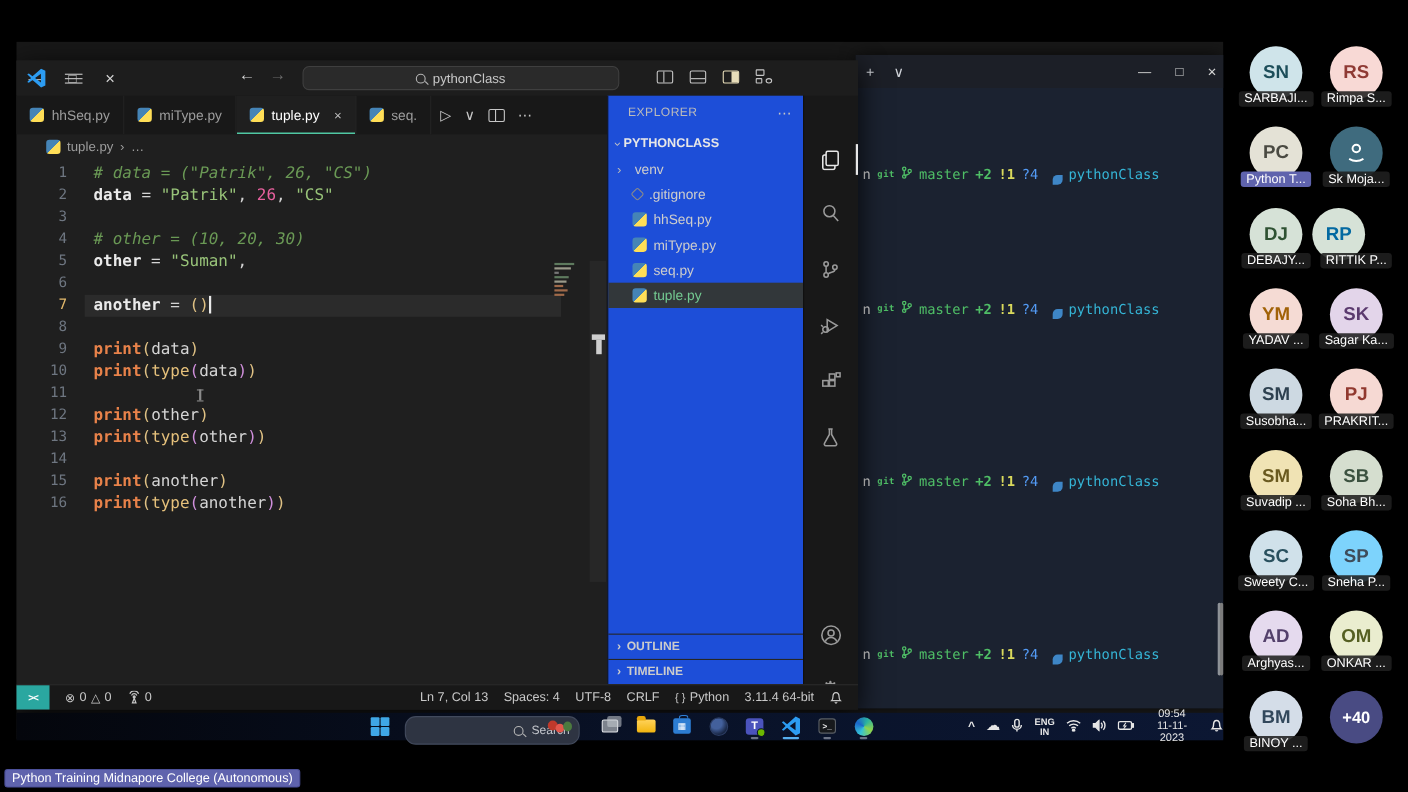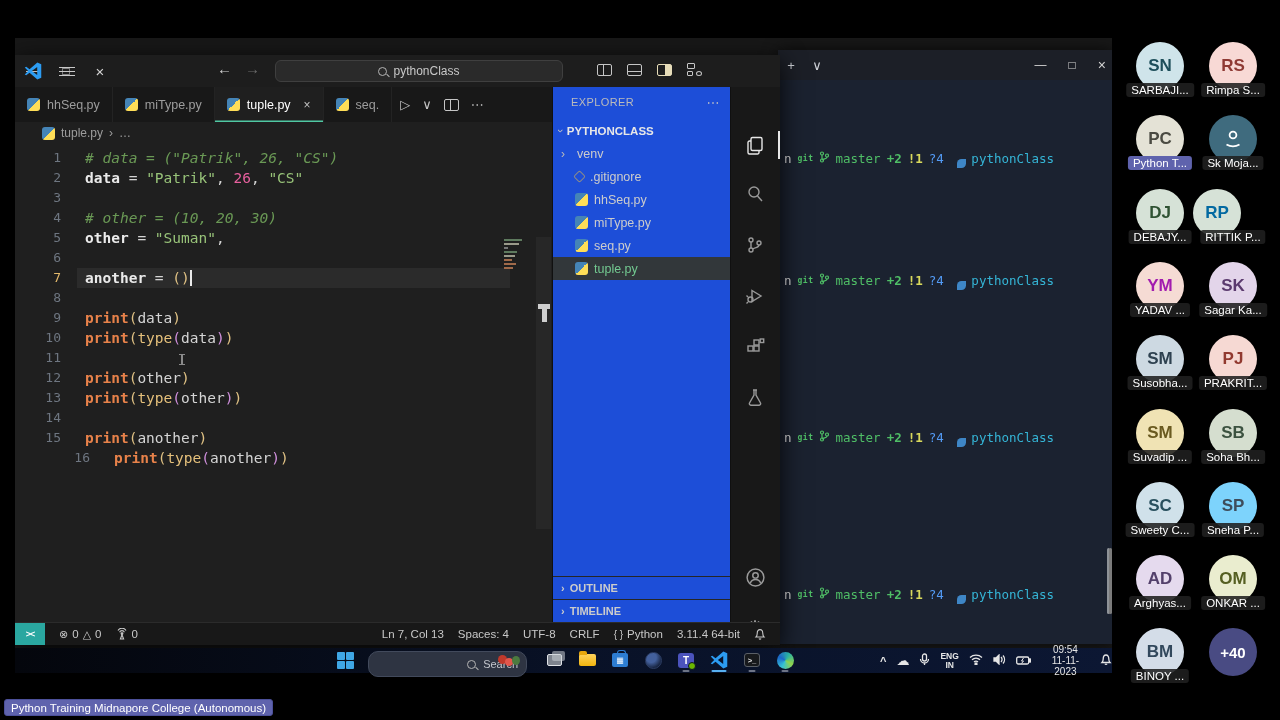--- a/index.html
+++ b/index.html
@@ -310,21 +310,21 @@
         <div class="cline" style="top: 104px;"><span class="ln">6</span><span class="code"></span></div>
         <div class="cline" style="top: 124px;"><span class="ln active">7</span><span class="code"><span class="tok-var">another</span><span class="tok-op"> = </span><span class="tok-brk1">()</span><span class="caret"></span></span></div>
         <div class="cline" style="top: 144px;"><span class="ln">8</span><span class="code"></span></div>
         <div class="cline" style="top: 164px;"><span class="ln">9</span><span class="code"><span class="tok-fn">print</span><span class="tok-brk1">(</span><span class="tok-op">data</span><span class="tok-brk1">)</span></span></div>
         <div class="cline" style="top: 184px;"><span class="ln">10</span><span class="code"><span class="tok-fn">print</span><span class="tok-brk1">(</span><span class="tok-type">type</span><span class="tok-brk2">(</span><span class="tok-op">data</span><span class="tok-brk2">)</span><span class="tok-brk1">)</span></span></div>
         <div class="cline" style="top: 204px;"><span class="ln">11</span><span class="code"></span></div>
         <div class="cline" style="top: 224px;"><span class="ln">12</span><span class="code"><span class="tok-fn">print</span><span class="tok-brk1">(</span><span class="tok-op">other</span><span class="tok-brk1">)</span></span></div>
         <div class="cline" style="top: 244px;"><span class="ln">13</span><span class="code"><span class="tok-fn">print</span><span class="tok-brk1">(</span><span class="tok-type">type</span><span class="tok-brk2">(</span><span class="tok-op">other</span><span class="tok-brk2">)</span><span class="tok-brk1">)</span></span></div>
         <div class="cline" style="top: 264px;"><span class="ln">14</span><span class="code"></span></div>
         <div class="cline" style="top: 284px;"><span class="ln">15</span><span class="code"><span class="tok-fn">print</span><span class="tok-brk1">(</span><span class="tok-op">another</span><span class="tok-brk1">)</span></span></div>
-        <div class="cline" style="top: 304px; margin-left: 29px;"><span class="ln">16</span><span class="code"><span class="tok-fn">print</span><span class="tok-brk1">(</span><span class="tok-type">type</span><span class="tok-brk2">(</span><span class="tok-op">another</span><span class="tok-brk2">)</span><span class="tok-brk1">)</span></span></div>
+        <div class="cline" style="top: 304px;"><span class="ln">16</span><span class="code"><span class="tok-fn">print</span><span class="tok-brk1">(</span><span class="tok-type">type</span><span class="tok-brk2">(</span><span class="tok-op">another</span><span class="tok-brk2">)</span><span class="tok-brk1">)</span></span></div>
       </div>
     <span class="ibeam"></span>
     <div id="minimap" class="abs">
       <i style="width:18px;background:#5e7a5e;"></i>
         <i style="width:15px;background:#9a9a8a;"></i>
       <i style="width:4px;background:#777;"></i>
         <i style="width:13px;background:#5e7a5e;"></i>
       <i style="width:11px;background:#9a9a8a;"></i>
         <i style="width:8px;background:#a06a4a;"></i>
       <i style="width:12px;background:#a06a4a;"></i>
@@ -572,21 +572,21 @@
       <svg width="26" height="26" viewBox="0 0 26 26" style="stroke:#fff;fill:none;stroke-width:1.8;">
         <circle cx="13" cy="9" r="3.4"></circle>
         <path d="M6.5 18.5a13 13 0 0 0 13 0"></path>
       </svg>
     </div>
     <div class="plabel" style="left: 118px; top: 156.3px;">Sk Moja...</div>
     <div class="avatar" style="left: 21px; top: 188.6px; background: rgb(214, 226, 215); color: rgb(47, 82, 51);">DJ</div>
     <div class="plabel" style="left: 45px; top: 229.6px;">DEBAJY...</div>
     <div class="avatar" style="left: 78px; top: 188.6px; background: rgb(214, 226, 215); color: #0369a1;">RP</div>
     <div class="plabel" style="left: 118px; top: 229.6px;">RITTIK P...</div>
-    <div class="avatar" style="left: 21px; top: 261.9px; background: rgb(245, 219, 212); color: #a21caf;">YM</div>
+    <div class="avatar" style="left: 21px; top: 261.9px; background: rgb(245, 219, 212); color: #a16207;">YM</div>
     <div class="plabel" style="left: 45px; top: 302.9px;">YADAV ...</div>
     <div class="avatar" style="left: 94px; top: 261.9px; background: rgb(227, 213, 234); color: rgb(91, 58, 110);">SK</div>
     <div class="plabel" style="left: 118px; top: 302.9px;">Sagar Ka...</div>
     <div class="avatar" style="left: 21px; top: 335.2px; background: rgb(205, 217, 226); color: rgb(46, 65, 80);">SM</div>
     <div class="plabel" style="left: 45px; top: 376.2px;">Susobha...</div>
     <div class="avatar" style="left: 94px; top: 335.2px; background: rgb(246, 217, 211); color: rgb(145, 57, 47);">PJ</div>
     <div class="plabel" style="left: 118px; top: 376.2px;">PRAKRIT...</div>
     <div class="avatar" style="left: 21px; top: 408.5px; background: rgb(240, 227, 180); color: rgb(106, 90, 32);">SM</div>
     <div class="plabel" style="left: 45px; top: 449.5px;">Suvadip ...</div>
     <div class="avatar" style="left: 94px; top: 408.5px; background: rgb(213, 222, 207); color: rgb(60, 82, 64);">SB</div>

